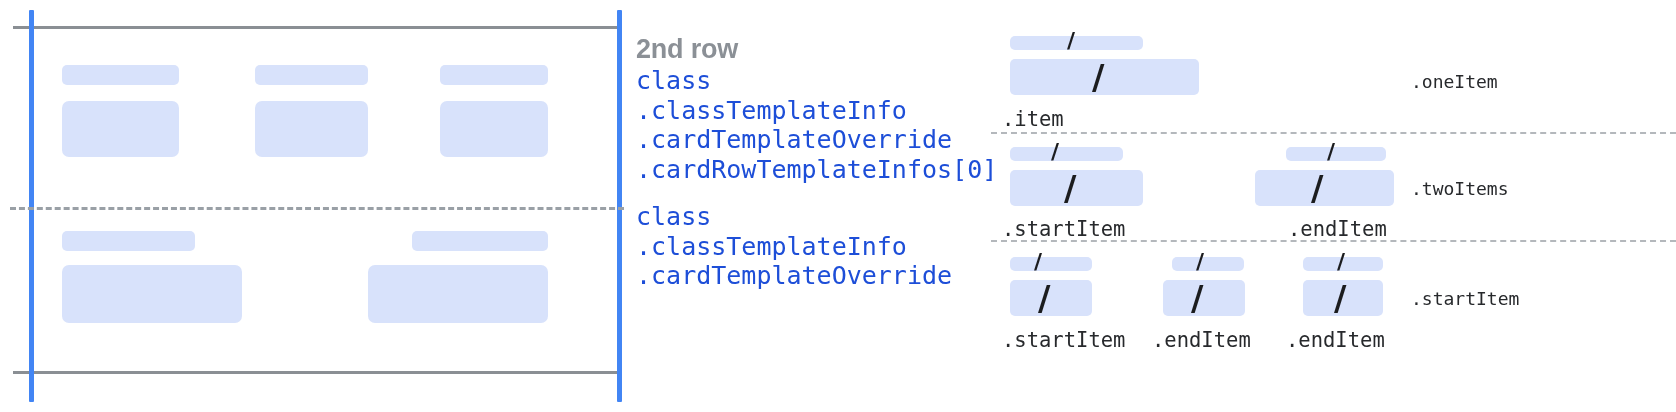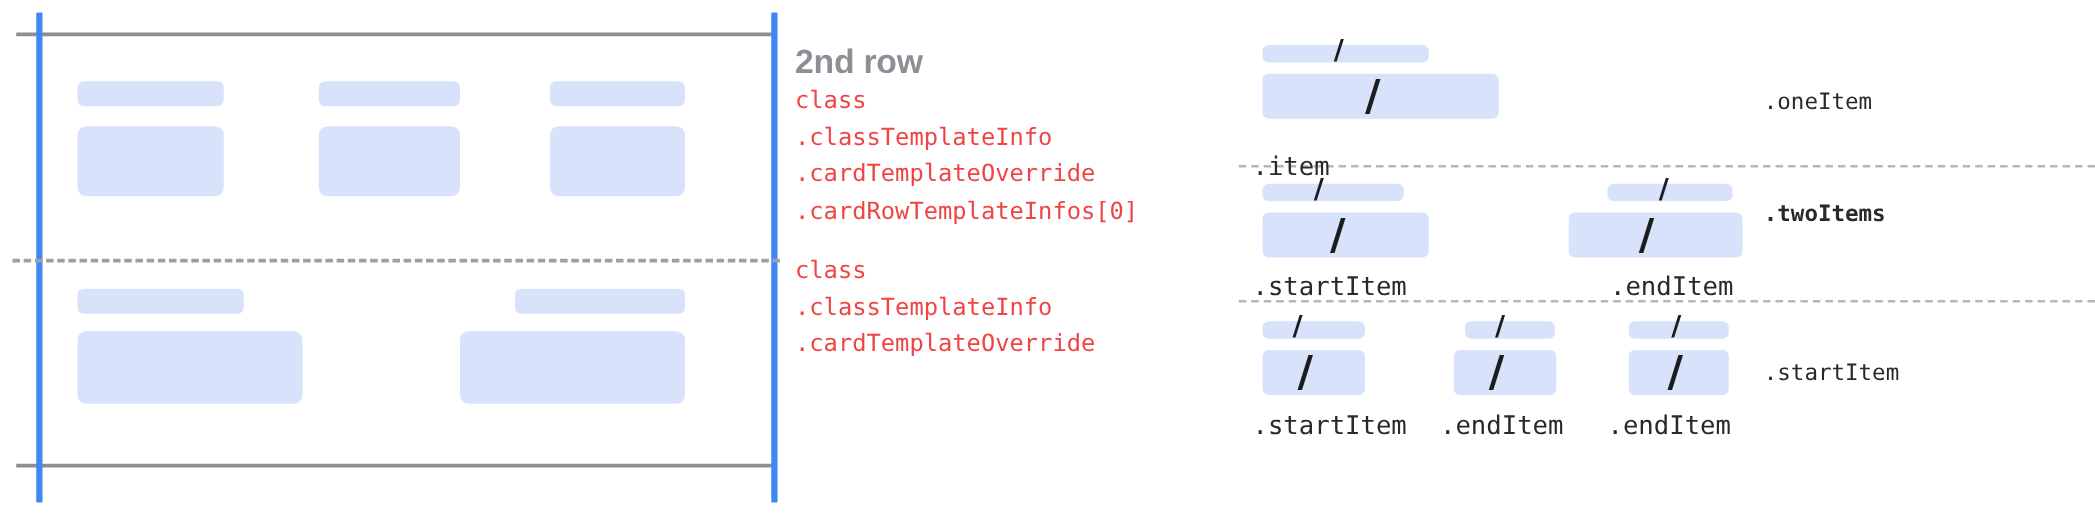--- a/index.html
+++ b/index.html
@@ -60,22 +60,22 @@
     font-family: "Liberation Sans", sans-serif;
     font-size: 27px;
     font-weight: bold;
     color: #8b9096;
     letter-spacing: -0.2px;
     line-height: 34px;
     white-space: nowrap;
   }
   .codeline {
     font-family: "DejaVu Sans Mono", monospace;
-    font-size: 19px;
-    color: #ef4444;
+    font-size: 25px;
+    color: #1d4ed8;
     line-height: 29.5px;
     white-space: pre;
   }
   .ex-bar {
     position: absolute;
     background: #d8e2fb;
     border-radius: 5px;
   }
   .ex-box {
     position: absolute;
@@ -161,39 +161,39 @@
     <div class="dashsep-thin" style="left:991px; top:132px; width:685px;"></div>
     <div class="dashsep-thin" style="left:991px; top:240px; width:685px;"></div>
 
     <div>
       <div class="ex-bar" style="left:1010px; top:36px; width:133px; height:14px;"></div>
       <div class="slash slash-sm" style="left:1067px; top:30px;">/</div>
 
       <div class="ex-box" style="left:1010px; top:59px; width:189px; height:36px;"></div>
       <div class="slash slash-lg" style="left:1092px; top:60px;">/</div>
 
-      <div class="exlabel" style="left:1002px; top:121px;">.item</div>
+      <div class="exlabel" style="left:1002px; top:107px;">.item</div>
 
       <div class="grouplabel" style="left:1411px; top:71px;">.oneItem</div>
     </div>
 
     <div>
       <div class="ex-bar" style="left:1010px; top:147px; width:113px; height:14px;"></div>
       <div class="slash slash-sm" style="left:1051px; top:141px;">/</div>
       <div class="ex-box" style="left:1010px; top:170px; width:133px; height:36px;"></div>
       <div class="slash slash-lg" style="left:1064px; top:171px;">/</div>
       <div class="exlabel" style="left:1002px; top:217px;">.startItem</div>
 
       <div class="ex-bar" style="left:1286px; top:147px; width:100px; height:14px;"></div>
       <div class="slash slash-sm" style="left:1327px; top:141px;">/</div>
       <div class="ex-box" style="left:1255px; top:170px; width:139px; height:36px;"></div>
       <div class="slash slash-lg" style="left:1311px; top:171px;">/</div>
       <div class="exlabel" style="left:1288px; top:217px;">.endItem</div>
 
-      <div class="grouplabel" style="left:1411px; top:161px;font-weight:bold;">.twoItems</div>
+      <div class="grouplabel" style="left:1411px; top:178px;">.twoItems</div>
     </div>
 
     <div>
       <div class="ex-bar" style="left:1010px; top:257px; width:82px; height:14px;"></div>
       <div class="slash slash-sm" style="left:1034px; top:251px;">/</div>
       <div class="ex-box" style="left:1010px; top:280px; width:82px; height:36px;"></div>
       <div class="slash slash-lg" style="left:1038px; top:281px;">/</div>
       <div class="exlabel" style="left:1002px; top:328px;">.startItem</div>
 
       <div class="ex-bar" style="left:1172px; top:257px; width:72px; height:14px;"></div>

